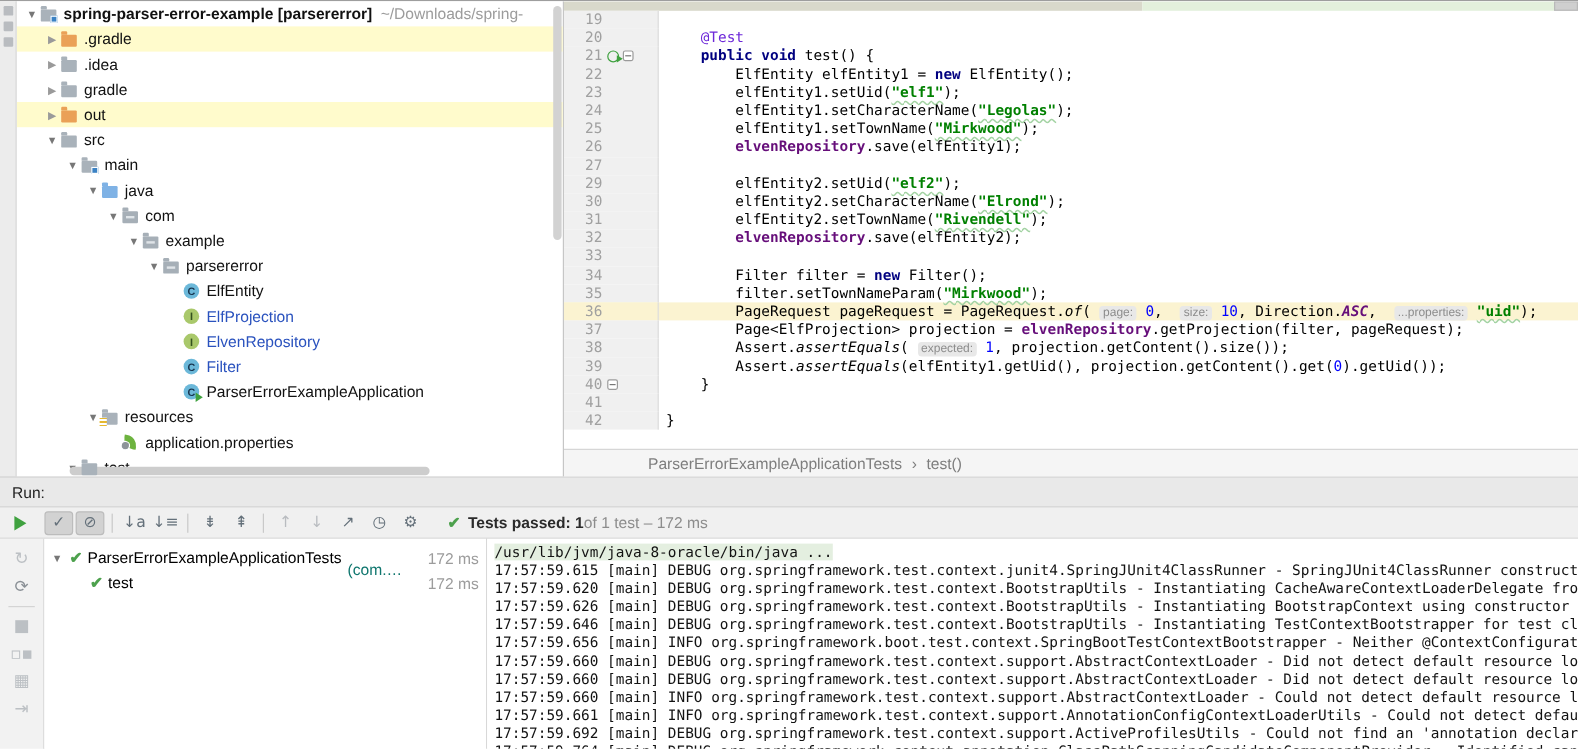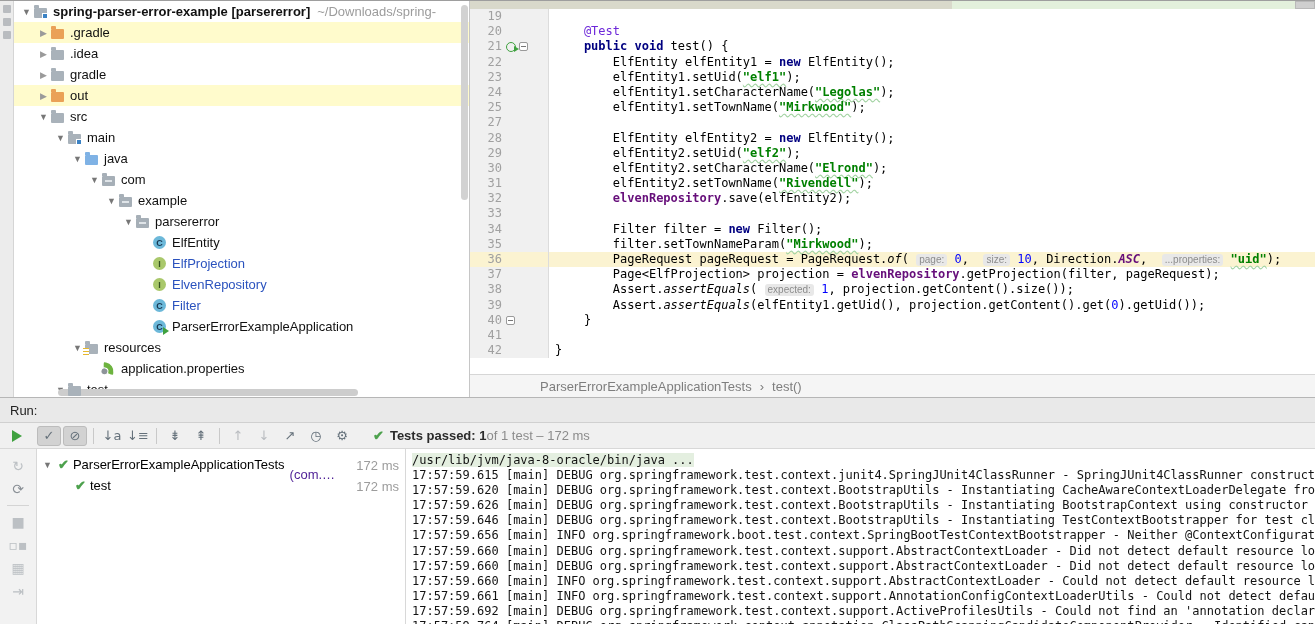--- a/index.html
+++ b/index.html
@@ -88,21 +88,21 @@
   .status b { color:#2b2b2b; }
   .status .dim { color:#8c8c8c; }
   .run-body { flex:1; display:flex; min-height:0; }
   .run-left { flex:0 0 37px; background:#f2f2f2; border-right:1px solid #d8d8d8; display:flex; flex-direction:column; align-items:center; padding-top:10px; gap:9px; }
   .lic { font-size:14px; color:#8a9096; font-family:"DejaVu Sans", sans-serif; line-height:14px; }
   .lic.dis { color:#bcc0c4; }
   .ldiv { width:22px; height:1px; background:#d4d4d4; }
   .run-tree { flex:0 0 368px; background:#fff; padding-top:5px; font-size:13px; position:relative; overflow:hidden; }
   .rrow { height:21px; display:flex; align-items:center; white-space:nowrap; }
   .rrow .chk { color:#4da14d; font-weight:bold; margin:0 4px; }
-  .rrow .dim { color:#4c1d95;margin-top:19px; }
+  .rrow .dim { color:#0f766e;margin-top:19px; }
   .rrow .ms { position:absolute; right:6px; color:#9c9c9c; }
   .rsplit { width:1px; background:#d8d8d8; }
   .console { flex:1; background:#fff; font-family:"DejaVu Sans Mono", monospace; font-size:12px; line-height:15.1px; color:#121212; padding:4px 0 0 6px; overflow:hidden; white-space:pre; }
   .console .cmd { background:#e4efe0; }
 </style>
 </head>
 <body>
 
 <div id="app">
   <div class="top">
@@ -310,31 +310,31 @@
           </div>
           <div class="line">
             <div class="gutter">
               <span class="lnum">25</span>
               <span class="gslot"></span>
             </div>
             <span class="ctext"><span>        elfEntity1.setTownName(</span><span class="sg-s">"Mirkwood"</span><span>);</span></span>
           </div>
           <div class="line">
             <div class="gutter">
+              <span class="lnum">26</span>
+              <span class="gslot"></span>
+            </div>
+            <span class="ctext"><span>        </span><span class="sg-f">elvenRepository</span><span>.save(elfEntity1);</span></span>
+          </div>
+          <div class="line">
+            <div class="gutter">
               <span class="lnum">27</span>
               <span class="gslot"></span>
             </div>
             <span class="ctext"></span>
-          </div>
-          <div class="line">
-            <div class="gutter">
-              <span class="lnum">28</span>
-              <span class="gslot"></span>
-            </div>
-            <span class="ctext"><span>        ElfEntity elfEntity2 = </span><span class="sg-k">new</span><span> ElfEntity();</span></span>
           </div>
           <div class="line">
             <div class="gutter">
               <span class="lnum">29</span>
               <span class="gslot"></span>
             </div>
             <span class="ctext"><span>        elfEntity2.setUid(</span><span class="sg-s">"elf2"</span><span>);</span></span>
           </div>
           <div class="line">
             <div class="gutter">

